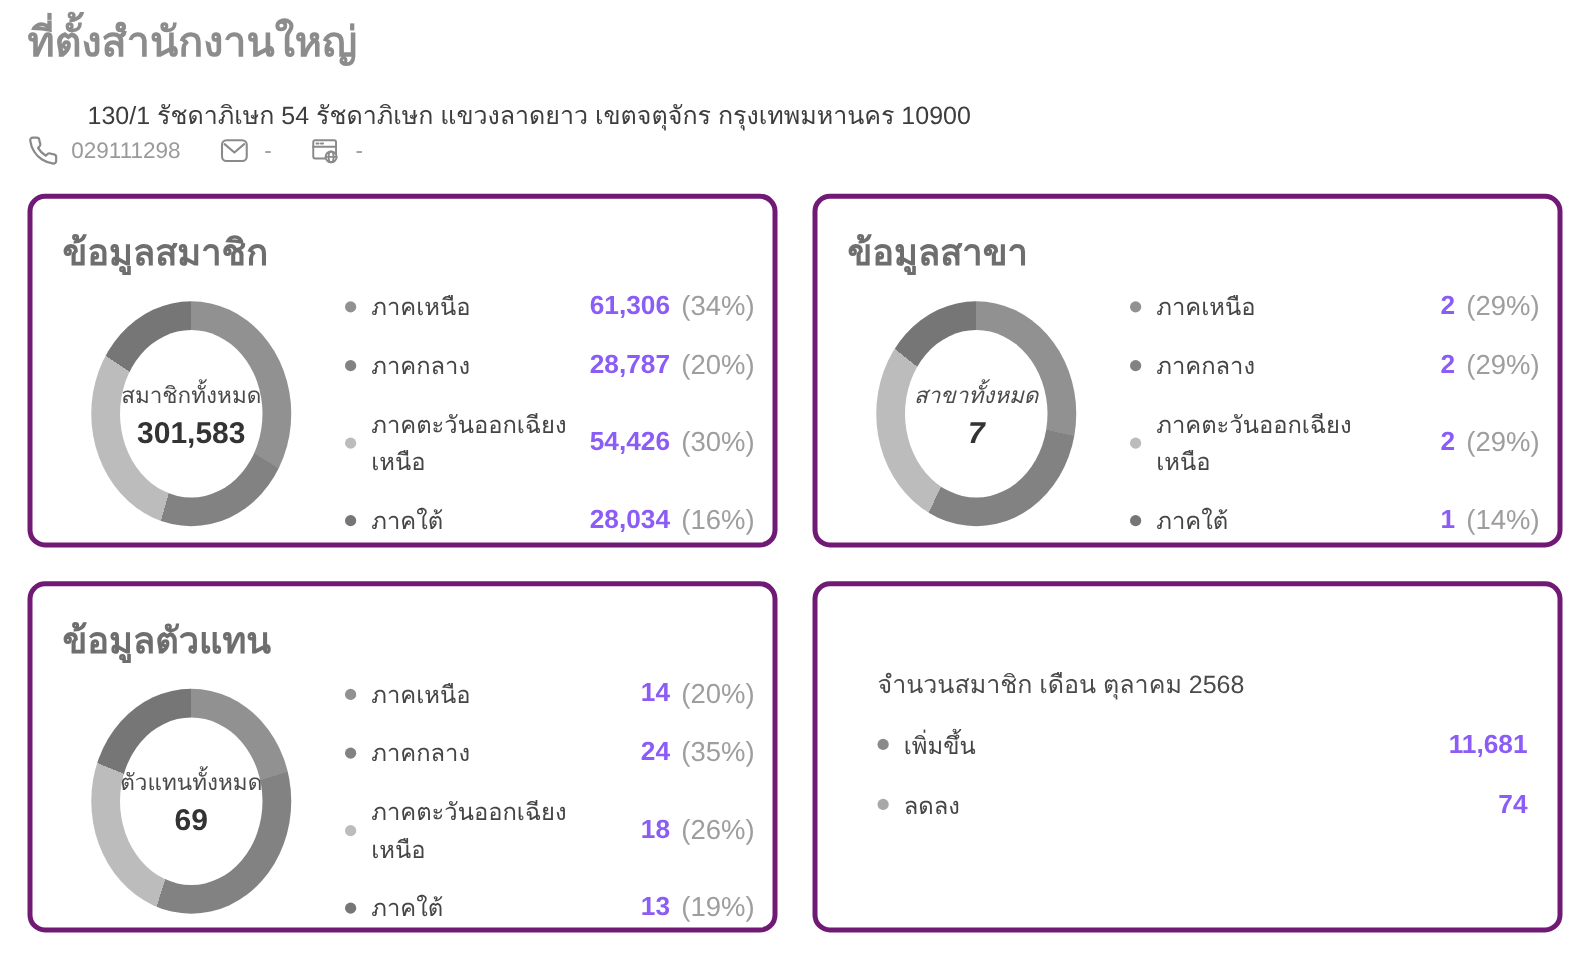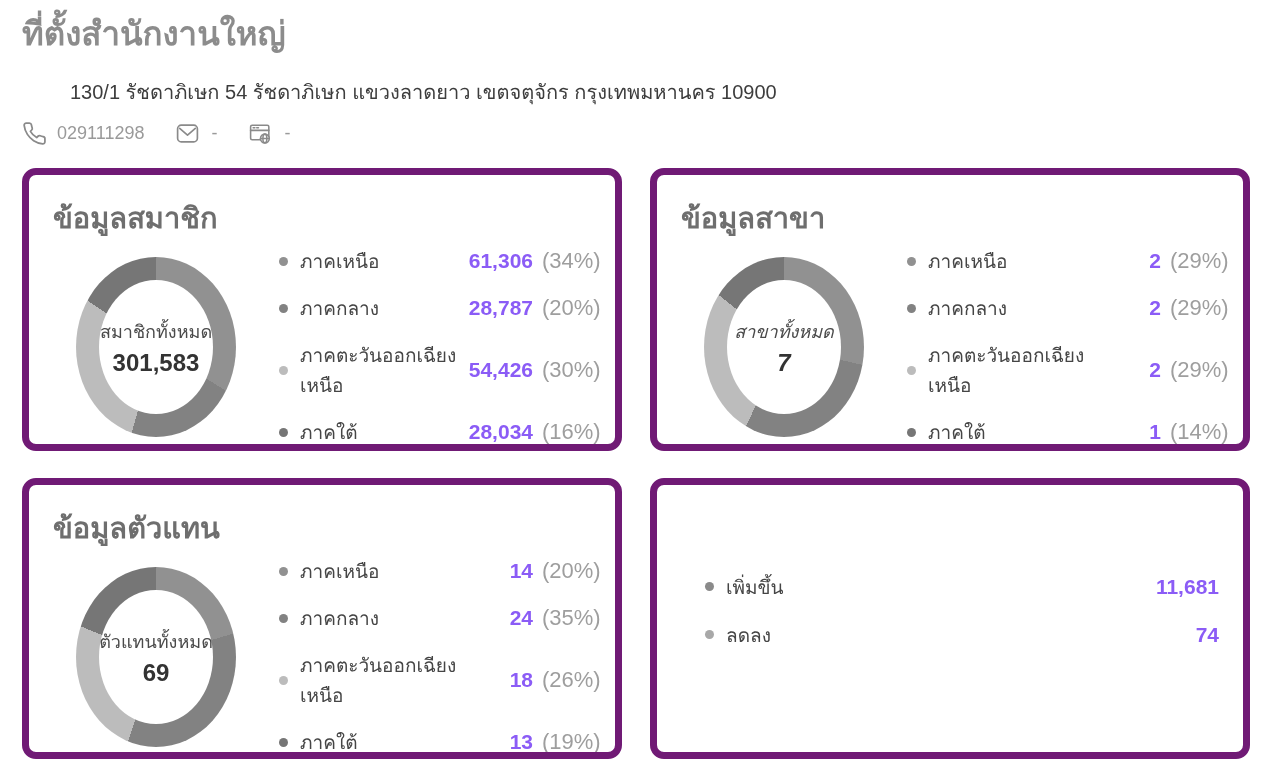--- a/index.html
+++ b/index.html
@@ -2,29 +2,29 @@
 <html><head>
 <meta charset="utf-8">
 <style>
   * { box-sizing: border-box; margin: 0; padding: 0; }
   html, body { width: 1270px; height: 765px; background: #ffffff; overflow: hidden;
     font-family: "Liberation Sans", sans-serif; }
   .page { padding: 10px 20px 0 22px; }
 
   h1.page-title { font-size: 33px; font-weight: 700; color: #8c8c8c; line-height: 1.45; }
   .address { margin-top: 18px; font-size: 20px; color: #3d3d3d; margin-left: 48px; }
-  .contact-row { margin-top: 13px; display: flex; align-items: flex-end; color: #9a9a9a; }
+  .contact-row { display: flex; align-items: flex-end; color: #9a9a9a; }
   .contact-row svg { display: block; }
   .contact-item { display: flex; align-items: center; gap: 10px; }
   .contact-item + .contact-item { margin-left: 30px; }
   .contact-text { font-size: 18px; color: #9a9a9a; }
 
   .grid { margin-top: 22px; display: grid; grid-template-columns: 600px 600px;
     grid-template-rows: 283px 281px; column-gap: 28px; row-gap: 27px; }
-  .card { background: #fff; border: 7px solid #701a75; border-radius: 14px;
+  .card { background: #fff; border: 4px solid #701a75; border-radius: 14px;
     padding: 20px 24px; overflow: hidden; }
   .card-title { font-size: 29px; font-weight: 700; color: #6e6e6e; }
   .card-body { display: flex; align-items: center; margin-top: 6px; height: 200px; }
 
   .donut-wrap { width: 206px; flex: none; display: flex; justify-content: center; }
   .donut { position: relative; width: 160px; height: 180px; border-radius: 50%;
     background: #ccc; }
   .donut .hole { position: absolute; inset: 23px; background: #fff; border-radius: 50%;
     display: flex; flex-direction: column; align-items: center; justify-content: center; gap: 3px; }
   .donut.big { width: 172px; height: 184px; }
@@ -204,20 +204,21 @@
             <span class="legend-value">13</span>
             <span class="legend-pct">(19%)</span>
           </div>
         </div>
       </div>
     </div>
 
     <div class="card">
       <div class="card-body">
         <div class="month-col">
+          <div class="month-subtitle">จำนวนสมาชิก เดือน ตุลาคม 2568</div>
           <div class="legend-row">
             <span class="dot" style="background-color: rgb(138, 138, 138);"></span>
             <span class="legend-label">เพิ่มขึ้น</span>
             <span class="legend-value">11,681</span>
           </div>
           <div class="legend-row">
             <span class="dot" style="background-color: rgb(168, 168, 168);"></span>
             <span class="legend-label">ลดลง</span>
             <span class="legend-value">74</span>
           </div>

